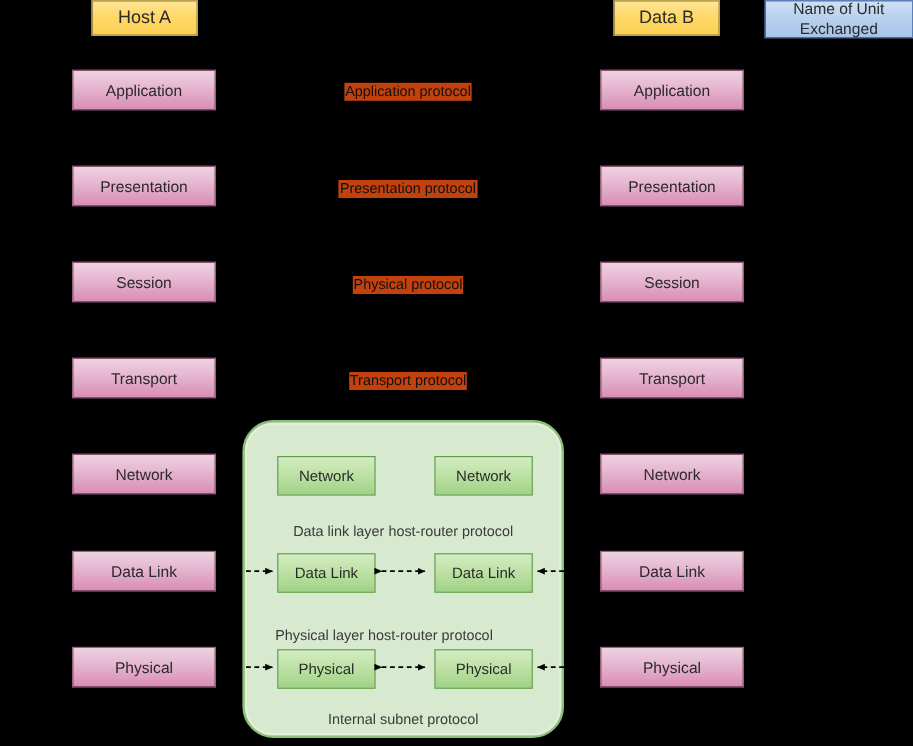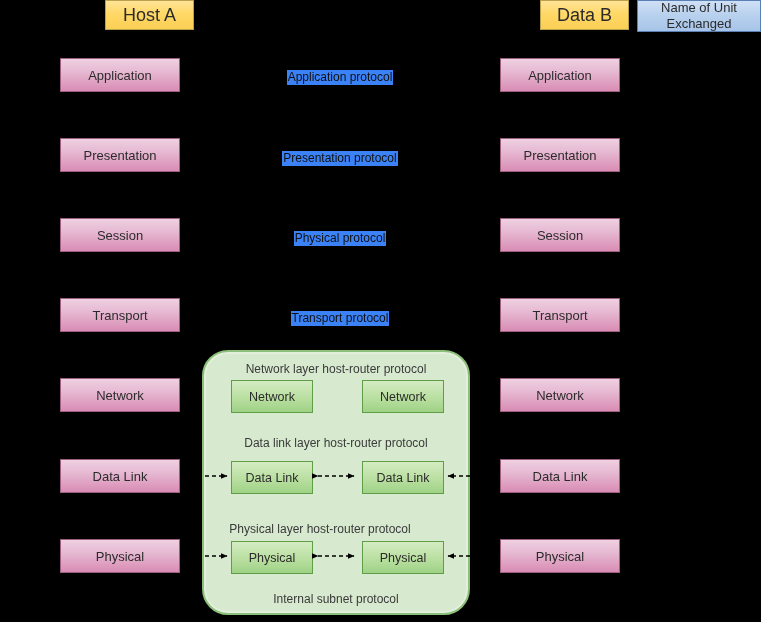--- a/index.html
+++ b/index.html
@@ -13,25 +13,24 @@
   #canvas{position:relative;width:761px;height:622px;}
 
   
   .abs{position:absolute;box-sizing:border-box;}
 
   
   .host-box{
     background:linear-gradient(to bottom,#ffe49a 0%,#ffd866 45%,#fbcf55 100%);
     border:1px solid #b8a34a;
     color:#2b2b2b;
-    font-size:18px;
+    font-size:15px;
     display:flex;align-items:center;justify-content:center;
     text-align:center;
     line-height:1.15;
-    margin-left:29px;
   }
 
   
   .unit-box{
     background:linear-gradient(to bottom,#cfe0f5 0%,#b7d0ee 50%,#a7c4e8 100%);
     border:1px solid #5a7fb5;
     color:#2b2b2b;
     font-size:13px;
     display:flex;align-items:center;justify-content:center;
     text-align:center;
@@ -43,21 +42,21 @@
     background:linear-gradient(to bottom,#eed0e0 0%,#e6b9d2 40%,#d98cb4 100%);
     border:1px solid #9c5f80;
     color:#2b2b2b;
     font-size:13px;
     display:flex;align-items:center;justify-content:center;
     text-align:center;
   }
 
   
   .proto-label{
-    background:#3b82f6;
+    background:#c2410c;
     color:#111111;
     font-size:12px;
     line-height:15px;
     padding:0 1px;
     white-space:nowrap;
     display:inline-block;
   }
 
   
   .subnet{
@@ -156,21 +155,20 @@
   </div>
   <div class="abs" style="left:180px;top:228px;width:320px;text-align:center;">
     <span class="proto-label">Physical protocol</span>
   </div>
   <div class="abs" style="left:180px;top:308px;width:320px;text-align:center;">
     <span class="proto-label">Transport protocol</span>
   </div>
 
   <div class="abs subnet" style="left:202px;top:350px;width:268px;height:265px;">
 
-    <div class="subnet-caption" style="left:0;top:10px;width:264px;">Network layer host-router protocol</div>
     <div class="subnet-caption" style="left:0;top:84px;width:264px;">Data link layer host-router protocol</div>
     <div class="subnet-caption" style="left:0;top:170px;width:232px;">Physical layer host-router protocol</div>
     <div class="subnet-caption" style="left:0;top:240px;width:264px;">Internal subnet protocol</div>
 
     <div class="abs sub-box" style="left:27px;top:28px;width:82px;height:33px;">
       <span>Network</span>
     </div>
     <div class="abs sub-box" style="left:158px;top:28px;width:82px;height:33px;">
       <span>Network</span>
     </div>

